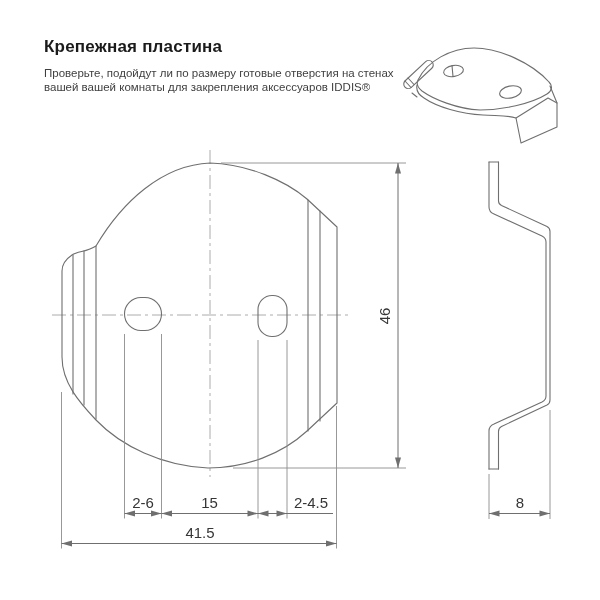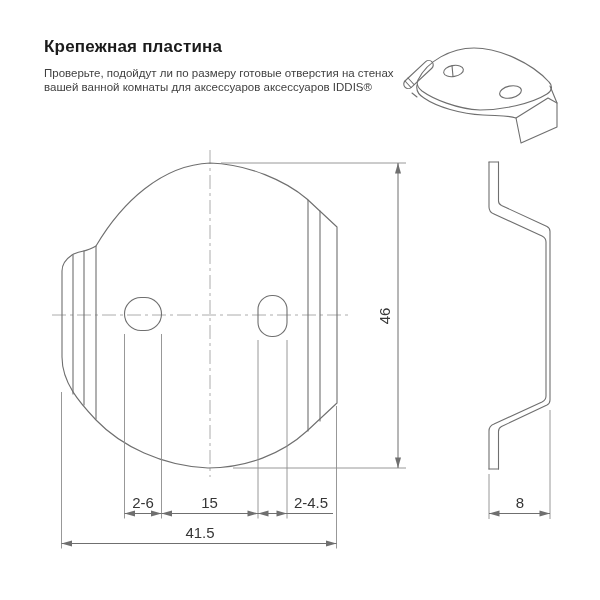--- a/index.html
+++ b/index.html
@@ -22,21 +22,21 @@
   .dim{fill:none;stroke:#6f6f6f;stroke-width:1;}
   .center{fill:none;stroke:#a3a3a3;stroke-width:0.9;stroke-dasharray:14 4 3 4;}
 </style>
 </head>
 <body>
 
 <div class="header">
   <div class="page-title">Крепежная пластина</div>
   <div class="page-subtitle">
     <div>Проверьте, подойдут ли по размеру готовые отверстия на стенах</div>
-    <div>вашей ванной комнаты для аксессуаров аксессуаров IDDIS®</div>
+    <div>вашей вашей комнаты для закрепления аксессуаров IDDIS®</div>
   </div>
 </div>
 
 <svg width="600" height="600" viewBox="0 0 600 600">
   <defs>
     <marker id="arr" viewBox="0 0 12 12" refX="11" refY="6" markerWidth="12" markerHeight="12" orient="auto-start-reverse" markerUnits="userSpaceOnUse">
       <path d="M0.5,3 L11,6 L0.5,9 Z" fill="#6f6f6f"></path>
     </marker>
   </defs>
 

